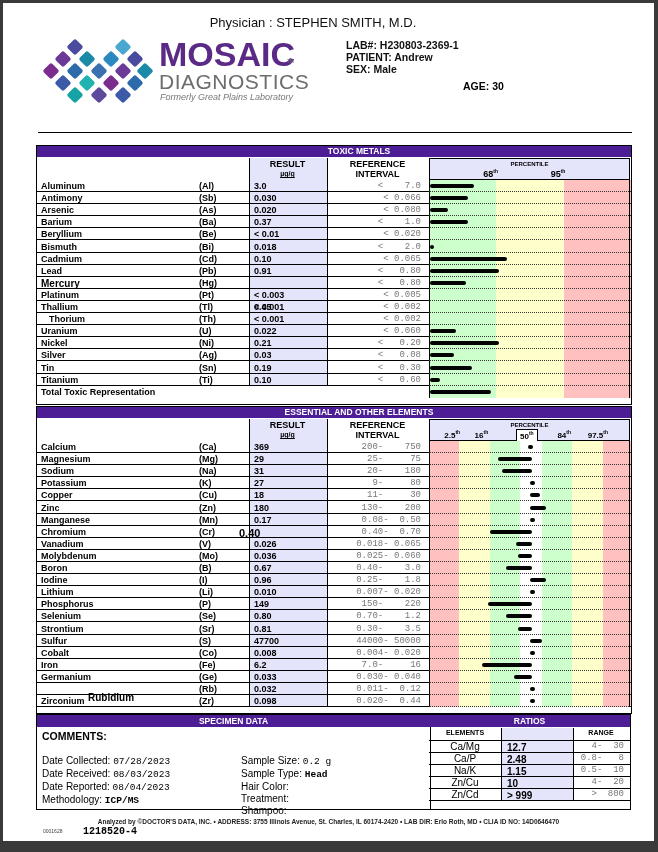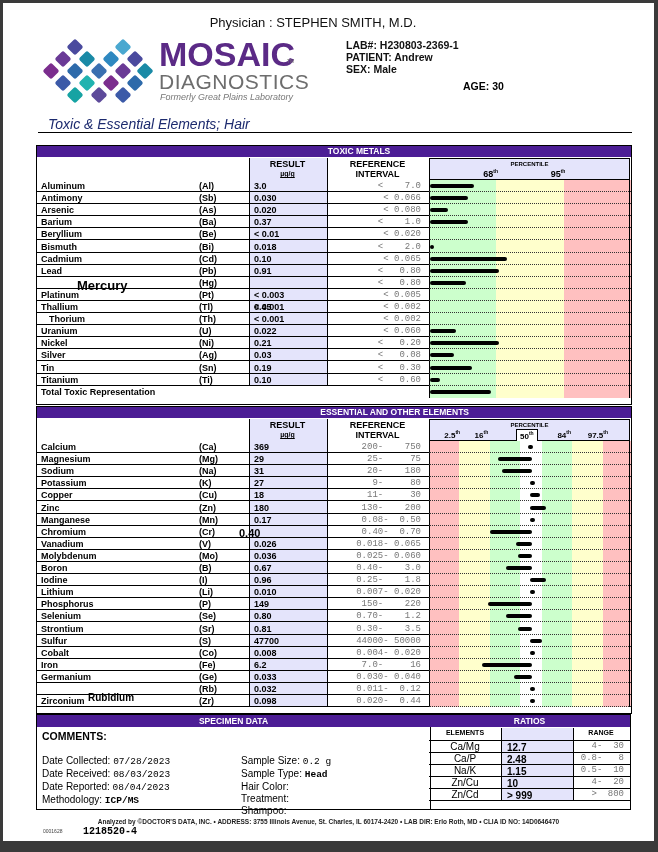--- a/index.html
+++ b/index.html
@@ -63,21 +63,20 @@
     <div class="logo-form">Formerly Great Plains Laboratory</div>
   </div>
 
   <div class="pinfo">
     <div>LAB#: H230803-2369-1</div>
     <div>PATIENT: Andrew</div>
     <div>SEX: Male</div>
   </div>
   <div class="age">AGE: 30</div>
 
-  <div class="title">Toxic &amp; Essential Elements; Hair</div>
   <div class="rule"></div>
 
   <div id="toxic" style="position:absolute;left:33px;top:142px;width:594px;height:258px;border:1px solid #000;">
       <div class="sec-h" style="position: absolute; left: 0px; top: 0px; width: 594px; height: 11px; line-height: 11px;">
         <span style="position: absolute; left: 212px; width: 220px; text-align: center;">TOXIC METALS</span>
       </div>
       <div style="position: absolute; left: 212px; top: 12px; width: 77px; height: 227.7px; background: rgb(228, 228, 251); border-left: 1px solid rgb(0, 0, 0); border-right: 1px solid rgb(0, 0, 0);"></div>
       <div class="hdr" style="position: absolute; left: 212px; top: 13px; width: 77px;">
         <div>RESULT</div>
         <div style="font-size: 7px; text-decoration: underline;">µg/g</div>
@@ -160,21 +159,21 @@
       <div style="position: absolute; left: 0px; top: 118.7px; width: 594px; height: 12.1px;">
         <div class="name" style="position: absolute; left: 4px; top: 1px; font-size: 9px;">Lead</div>
         <div class="sym" style="position: absolute; left: 162px; top: 1px; font-size: 9px;">(Pb)</div>
         <div style="position: absolute; left: 217px; top: 1px; font-size: 9px; font-weight: bold;">0.91</div>
         <div class="ref" style="position: absolute; left: 289px; width: 95px; top: 1px; white-space: pre;">&lt;   0.80</div>
         <div style="position: absolute; left: 0px; width: 392px; bottom: 0px; border-bottom: 1px solid rgb(0, 0, 0);"></div>
         <div class="dotline" style="left: 392px; width: 202px; bottom: 0px;"></div>
         <div class="bar" style="left: 393px; width: 68.68px; top: 4.05px;"></div>
       </div>
       <div style="position: absolute; left: 0px; top: 130.8px; width: 594px; height: 12.1px;">
-        <div class="name" style="position: absolute; left: 4px; top: 1px; font-size: 13px; margin-left: 36px;">Mercury</div>
+        <div class="name" style="position: absolute; left: 4px; top: 1px; font-size: 10px;">Mercury</div>
         <div class="sym" style="position: absolute; left: 162px; top: 1px; font-size: 9px;">(Hg)</div>
         <div style="position: absolute; left: 217px; top: 1px; font-size: 9px; font-weight: bold; margin-top: 24px;">0.45</div>
         <div class="ref" style="position: absolute; left: 289px; width: 95px; top: 1px; white-space: pre;">&lt;   0.80</div>
         <div style="position: absolute; left: 0px; width: 392px; bottom: 0px; border-bottom: 1px solid rgb(0, 0, 0);"></div>
         <div class="dotline" style="left: 392px; width: 202px; bottom: 0px;"></div>
         <div class="bar" style="left: 393px; width: 36.36px; top: 4.05px;"></div>
       </div>
       <div style="position: absolute; left: 0px; top: 142.9px; width: 594px; height: 12.1px;">
         <div class="name" style="position: absolute; left: 4px; top: 1px; font-size: 9px;">Platinum</div>
         <div class="sym" style="position: absolute; left: 162px; top: 1px; font-size: 9px;">(Pt)</div>
@@ -245,21 +244,21 @@
         <div class="bar" style="left: 393px; width: 10.1px; top: 4.05px;"></div>
       </div>
       <div style="position: absolute; left: 0px; top: 239.7px; width: 594px; height: 12.1px;">
         <div class="name" style="position: absolute; left: 4px; top: 1px; font-size: 9px;">Total Toxic Representation</div>
         <div class="bar" style="left: 393px; width: 60.6px; top: 4.05px;"></div>
       </div>
     </div>
 
   <div id="essential" style="position:absolute;left:33px;top:403px;width:594px;height:306px;border:1px solid #000;">
       <div class="sec-h" style="position: absolute; left: 0px; top: 0px; width: 594px; height: 11px; line-height: 11px;">
-        <span style="position: absolute; left: 212px; width: 220px; text-align: right;">ESSENTIAL AND OTHER ELEMENTS</span>
+        <span style="position: absolute; left: 212px; width: 220px; text-align: center;">ESSENTIAL AND OTHER ELEMENTS</span>
       </div>
       <div style="position: absolute; left: 212px; top: 12px; width: 77px; height: 288.2px; background: rgb(228, 228, 251); border-left: 1px solid rgb(0, 0, 0); border-right: 1px solid rgb(0, 0, 0);"></div>
       <div class="hdr" style="position: absolute; left: 212px; top: 13px; width: 77px;">
         <div>RESULT</div>
         <div style="font-size: 7px; text-decoration: underline;">µg/g</div>
       </div>
       <div class="hdr" style="position: absolute; left: 289px; top: 13px; width: 103px;">
         <div>REFERENCE</div>
         <div>INTERVAL</div>
       </div>

